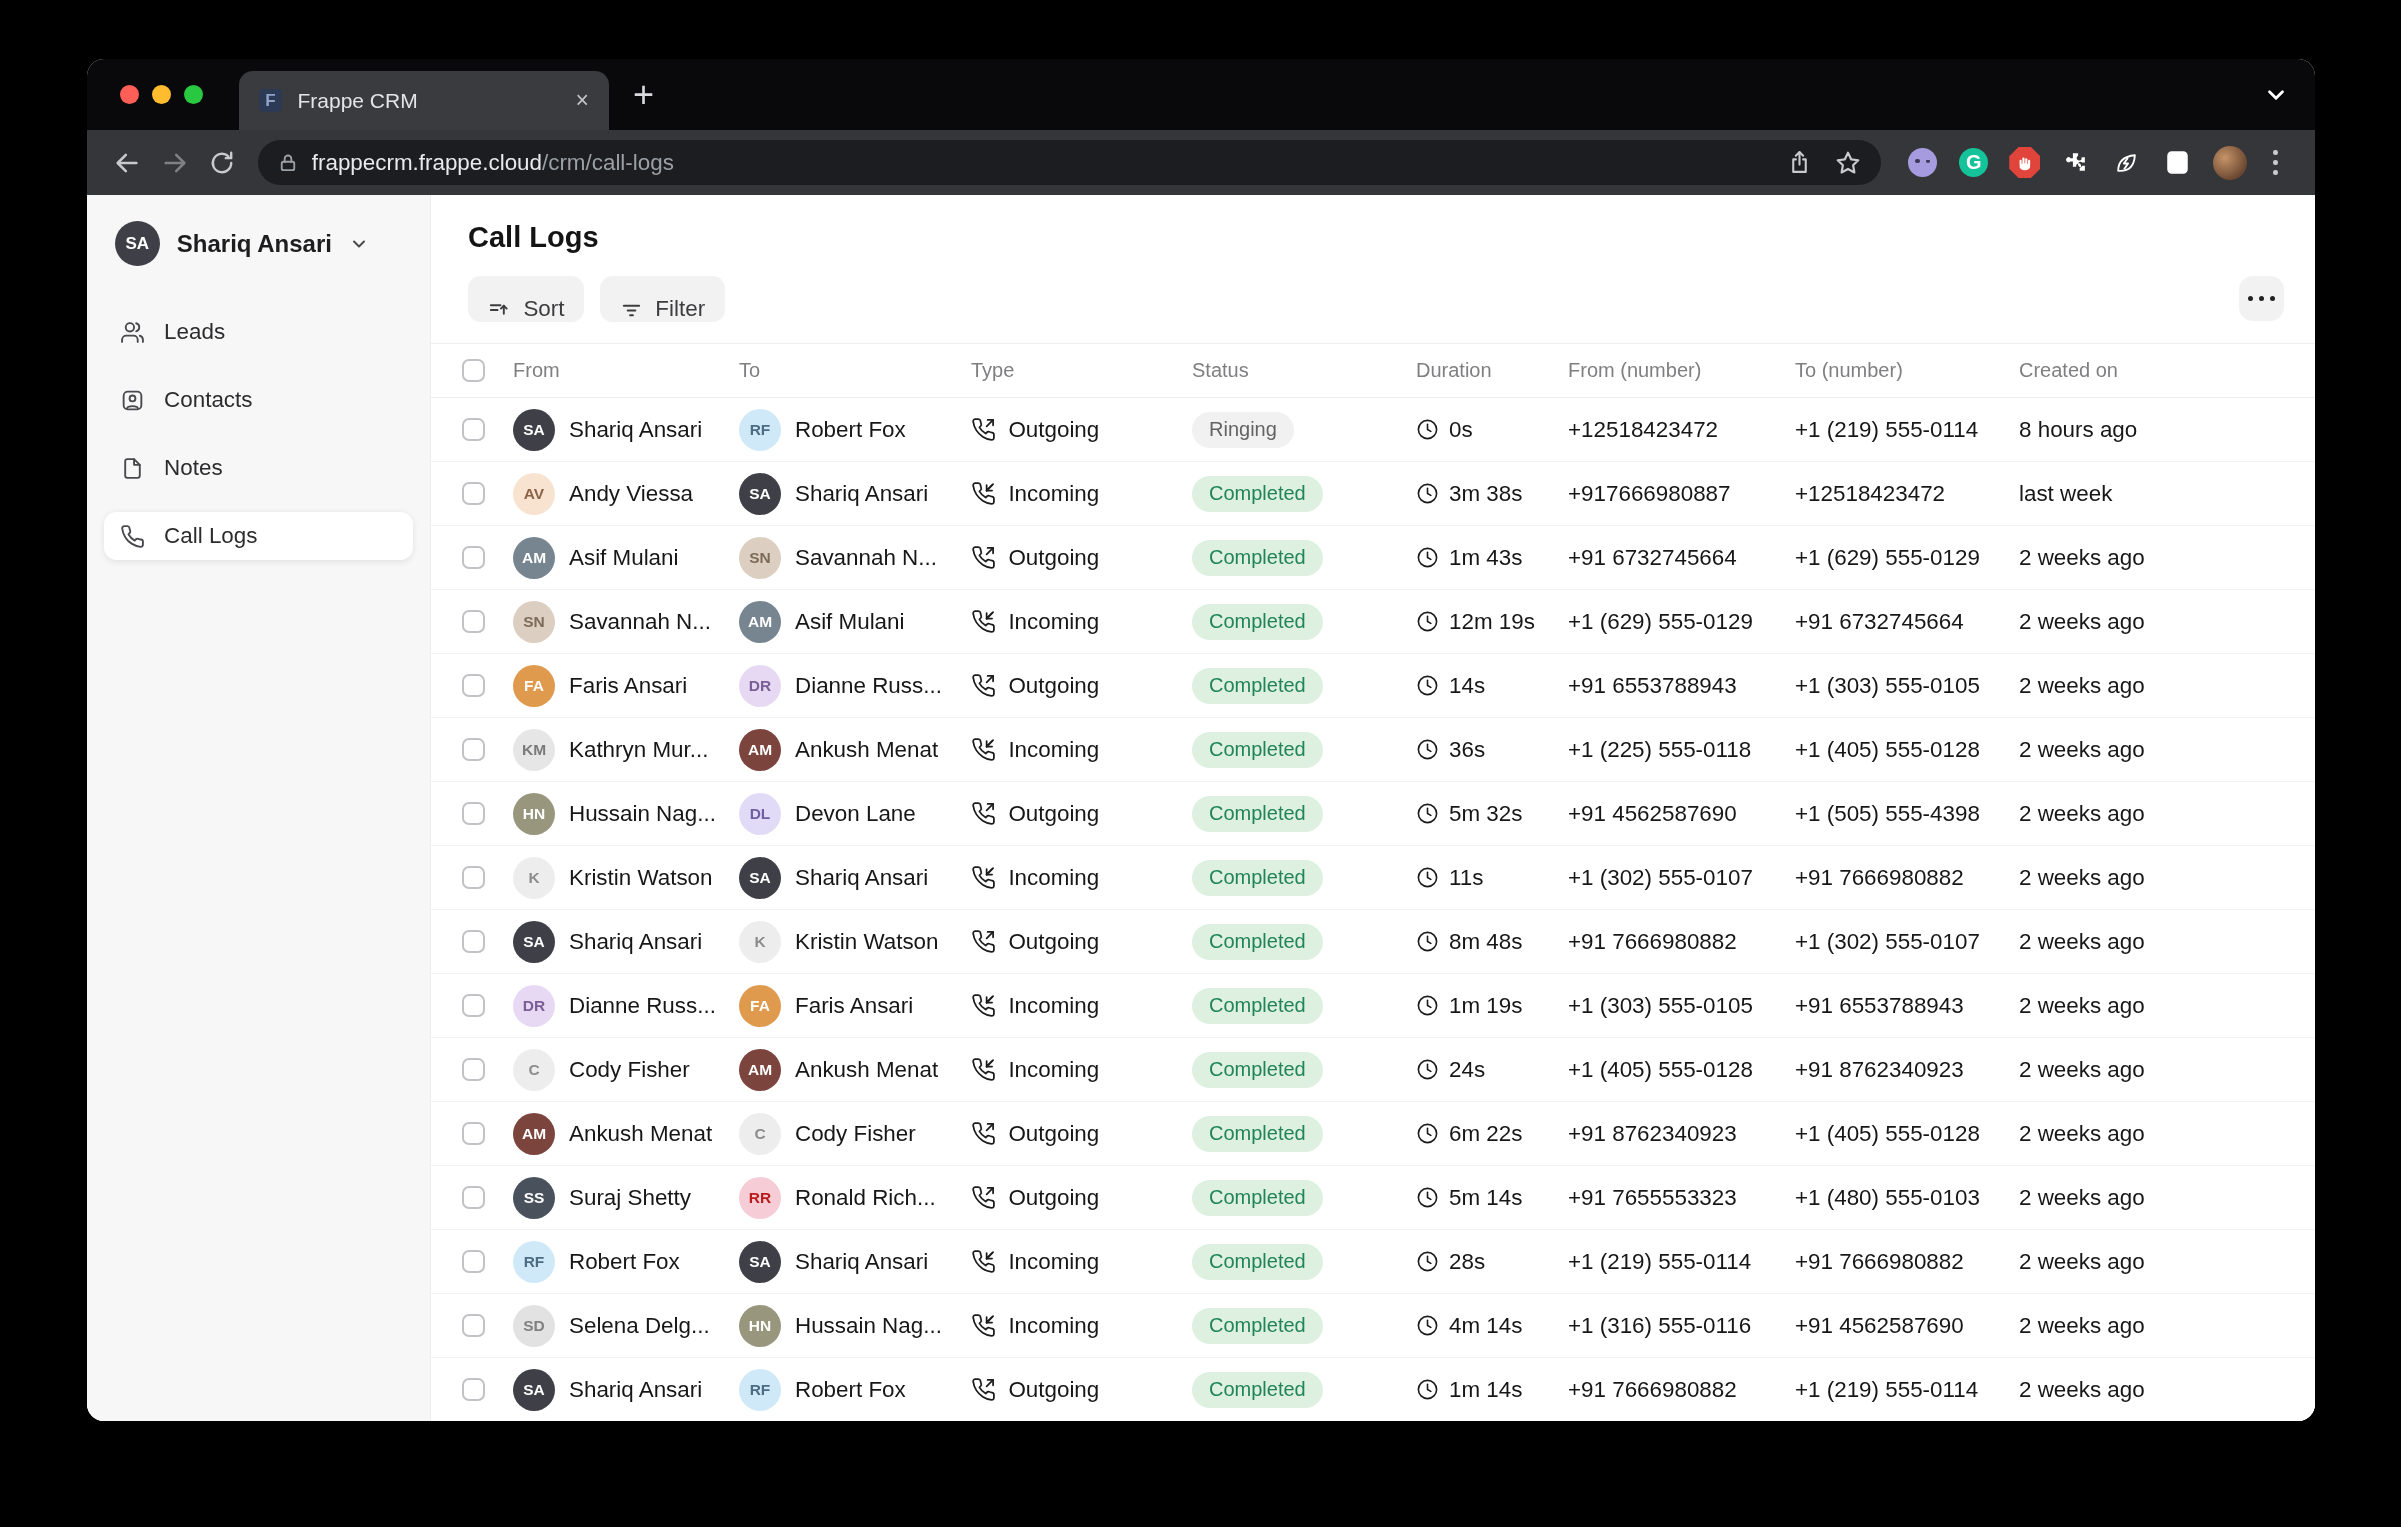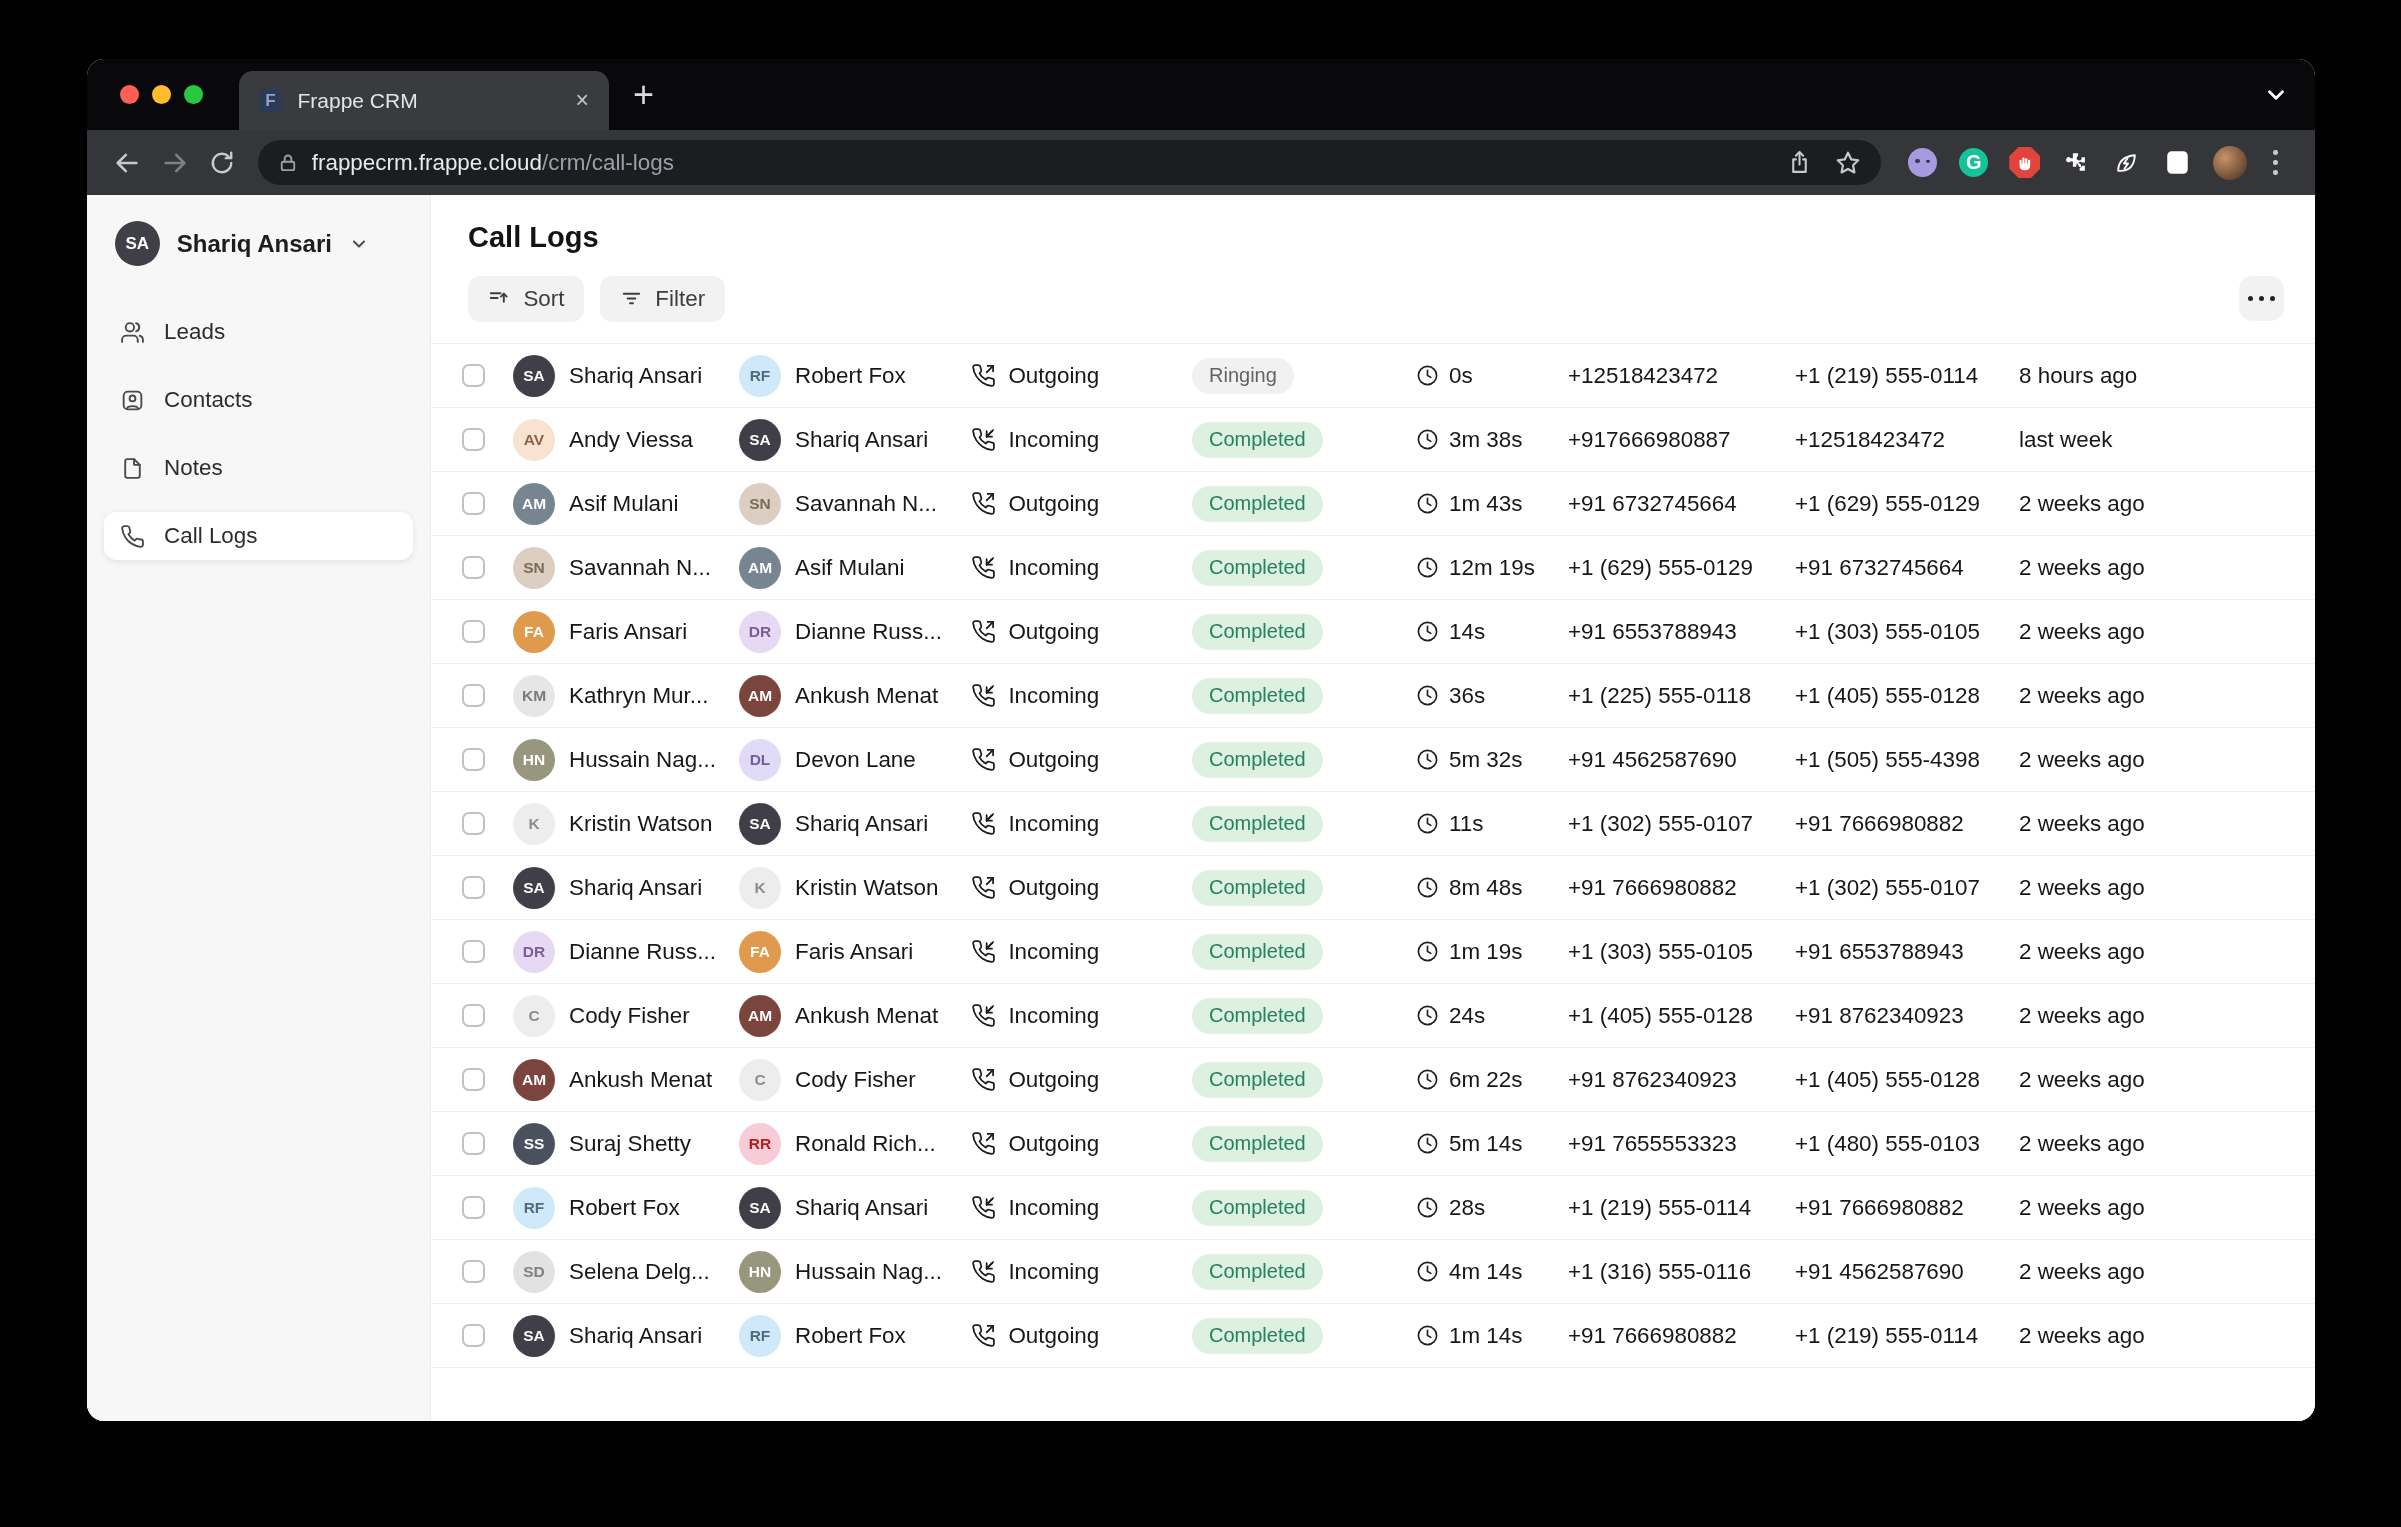--- a/index.html
+++ b/index.html
@@ -55,21 +55,21 @@
   .nav{margin-top:42px;display:flex;flex-direction:column;gap:20px;}
   .nav-item{height:48px;border-radius:12.4px;display:flex;align-items:center;gap:18.6px;padding:0 15.5px;
     font-size:22.4px;color:#2c2c2e;cursor:default;}
   .nav-item .nicon{display:flex;align-items:center;justify-content:center;width:26px;color:#49494d;}
   .nav-item.active{background:#fff;box-shadow:0 1.5px 6.2px rgba(0,0,0,.09);}
   
   .main{flex:1;display:flex;flex-direction:column;min-width:0;}
   .main-header{padding:26px 31px 0 37px;border-bottom:1.5px solid #efeff0;}
   .page-title{font-size:29px;font-weight:700;color:#141414;}
   .actions-row{display:flex;align-items:center;margin-top:21.7px;padding-bottom:21.7px;}
-  .btn{height:46px;border-radius:12.4px;background:#f2f2f3;display:flex;align-items:center;gap:12.4px;
+  .btn{height:46px;border-radius:12.4px;background:#f2f2f3;display:flex;align-items:flex-end;gap:12.4px;
     padding:0 20px;font-size:22.4px;font-weight:500;color:#3d3d3f;margin-right:15.5px;cursor:default;}
   .btn svg{color:#3d3d3f;}
   .more-btn{margin-left:auto;width:45px;height:45px;border-radius:14px;background:#f2f2f3;
     display:flex;align-items:center;justify-content:center;gap:5.4px;}
   .more-btn span{width:5.4px;height:5.4px;border-radius:50%;background:#222;}
   .table{flex:1;min-height:0;overflow:hidden;display:flex;flex-direction:column;}
   .thead{display:flex;align-items:center;height:54px;flex:none;padding:0 31px;color:#7f7f82;
     font-size:20px;border-bottom:1.5px solid #ececee;box-sizing:border-box;}
   .trow{display:flex;align-items:center;height:64px;flex:none;padding:0 31px;font-size:22.4px;color:#171717;
     border-bottom:1.5px solid #f1f1f3;box-sizing:border-box;background:#fff;}
@@ -269,20 +269,33 @@
             </div>
             <div class="more-btn">
                 <span></span>
                 <span></span>
                 <span></span>
               </div>
           </div>
         </div>
 
         <div class="table">
+          <div class="thead">
+            <span class="cell c-check">
+                <span class="checkbox"></span>
+              </span>
+            <span class="cell c-from">From</span>
+            <span class="cell c-to">To</span>
+            <span class="cell c-type">Type</span>
+            <span class="cell c-status">Status</span>
+            <span class="cell c-dur">Duration</span>
+            <span class="cell c-fnum">From (number)</span>
+            <span class="cell c-tnum">To (number)</span>
+            <span class="cell c-created">Created on</span>
+          </div>
           <div>
               <div class="trow">
     <span class="cell c-check">
                   <span class="checkbox"></span>
                 </span>
     <span class="cell c-from">
       <span class="avatar" style="background: rgb(63, 63, 71); color: rgb(255, 255, 255);">SA</span>
       <span class="pname">Shariq Ansari</span>
     </span>
     <span class="cell c-to">

